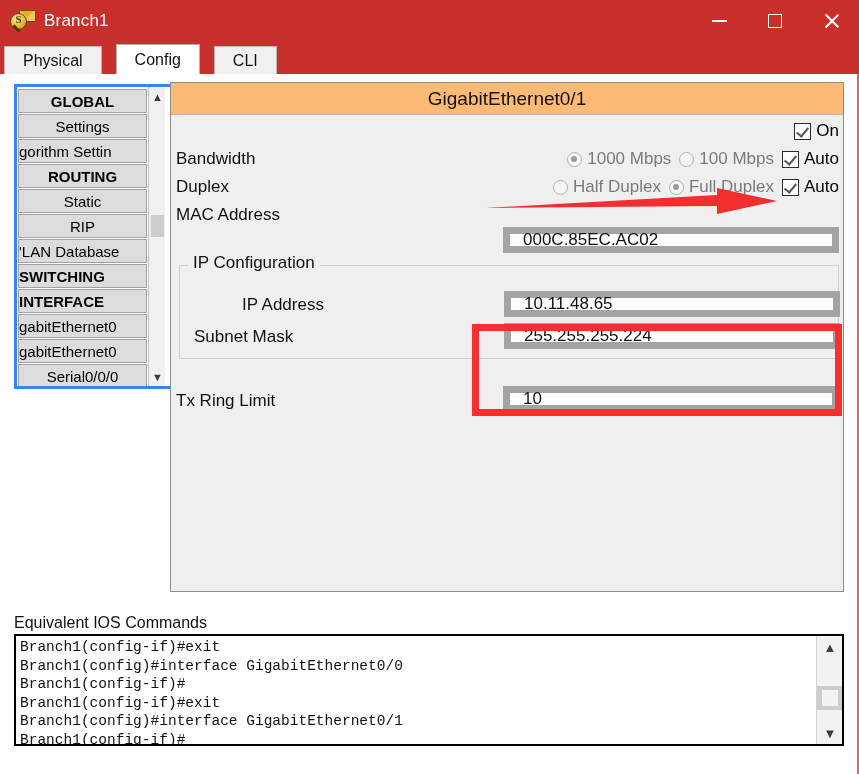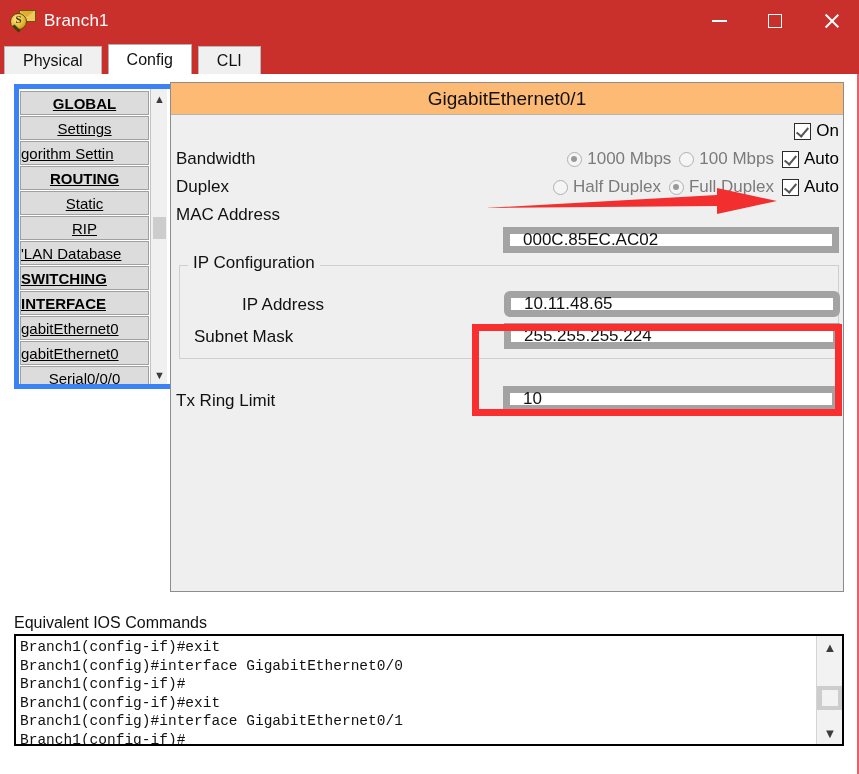--- a/index.html
+++ b/index.html
@@ -82,36 +82,36 @@
     background: #c9302c;
     display: flex; align-items: flex-end;
     padding-left: 4px;
   }
   .tab {
     height: 28px; padding: 0 18px;
     display: flex; align-items: center; justify-content: center;
     font-size: 16px; color: #111;
     background: #f0f0f0;
     border: 1px solid #b8b8b8; border-bottom: none;
-    margin-right: 6px;
+    margin-right: 14px;
   }
   .tab.active { background: #ffffff; border-color: #b0b0b0; height: 30px; }
 
   
   .body-area {
     position: absolute; left: 0; top: 74px;
     width: 857px; height: 700px; background: #ffffff;
   }
 
   
   .sidebar {
     position: absolute; left: 14px; top: 10px;
     width: 176px; height: 305px;
-    border: 5px solid #3b82f6; background: #ffffff;
-    display: flex; overflow: hidden; text-decoration: underline;
+    border: 3px solid #3b82f6; background: #ffffff;
+    display: flex; overflow: hidden;
   }
   .side-list {
     width: 131px; height: 100%;
     padding: 2px 1px 0 1px;
     overflow: hidden;
   }
   .side-item {
     height: 24px; margin-bottom: 1px;
     background: #dcdcdc; border: 1px solid #a0a0a0;
     display: flex; align-items: center; justify-content: center;
@@ -212,21 +212,21 @@
   .ipgroup-legend {
     position: absolute; left: 8px; top: -12px;
     background: #efefef; padding: 0 5px;
     font-size: 17px; color: #111; white-space: nowrap;
   }
   .ip-row-label {
     position: absolute; left: 14px; font-size: 17px; color: #111;
   }
   .ip-row-label.a { top: 30px; margin-left: 48px; }
   .ip-row-label.b { top: 62px; }
-  .field-ip   { position: absolute; left: 324px; top: 26px; width: 336px; border-radius: 6px; }
+  .field-ip   { position: absolute; left: 324px; top: 26px; width: 336px; }
   .field-mask { position: absolute; left: 324px; top: 58px; width: 336px; }
 
   
   .anno-arrow {
     position: absolute; left: 485px; top: 113px;
     width: 292px; height: 30px; pointer-events: none;
   }
   .anno-box {
     position: absolute; left: 472px; top: 250px;
     width: 370px; height: 92px;

